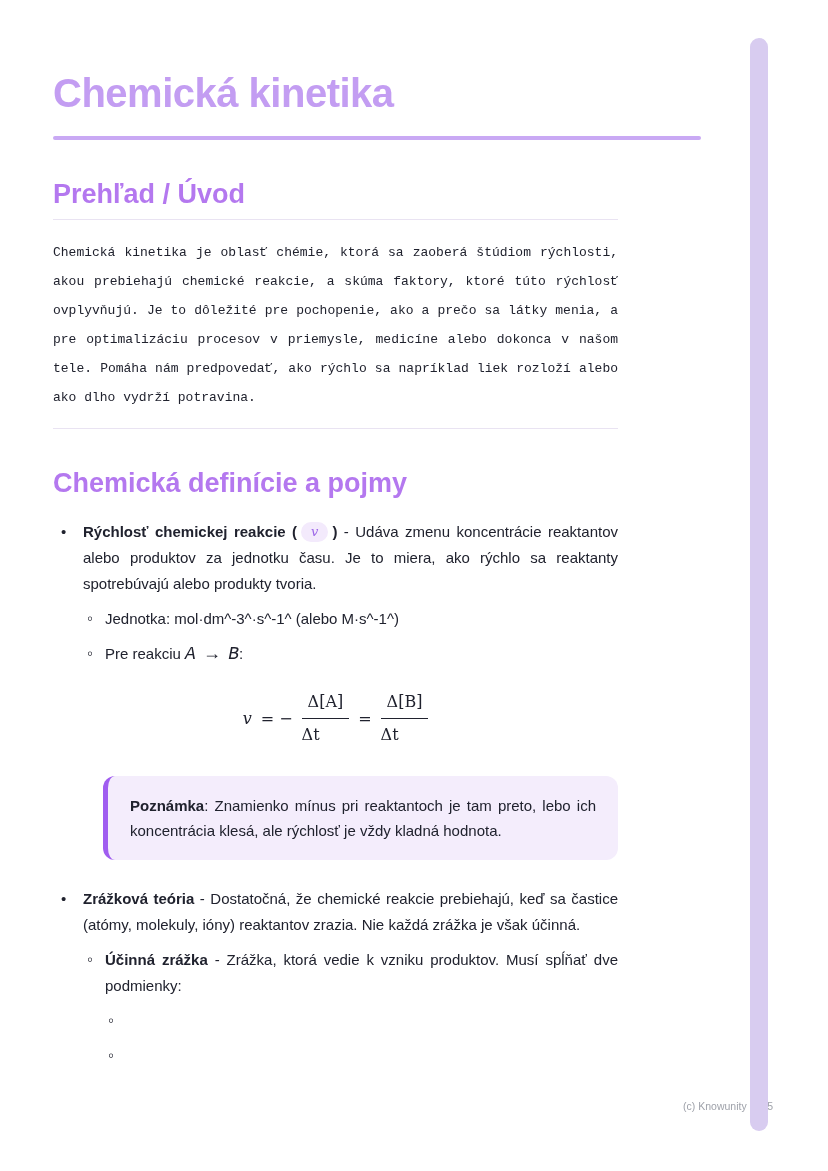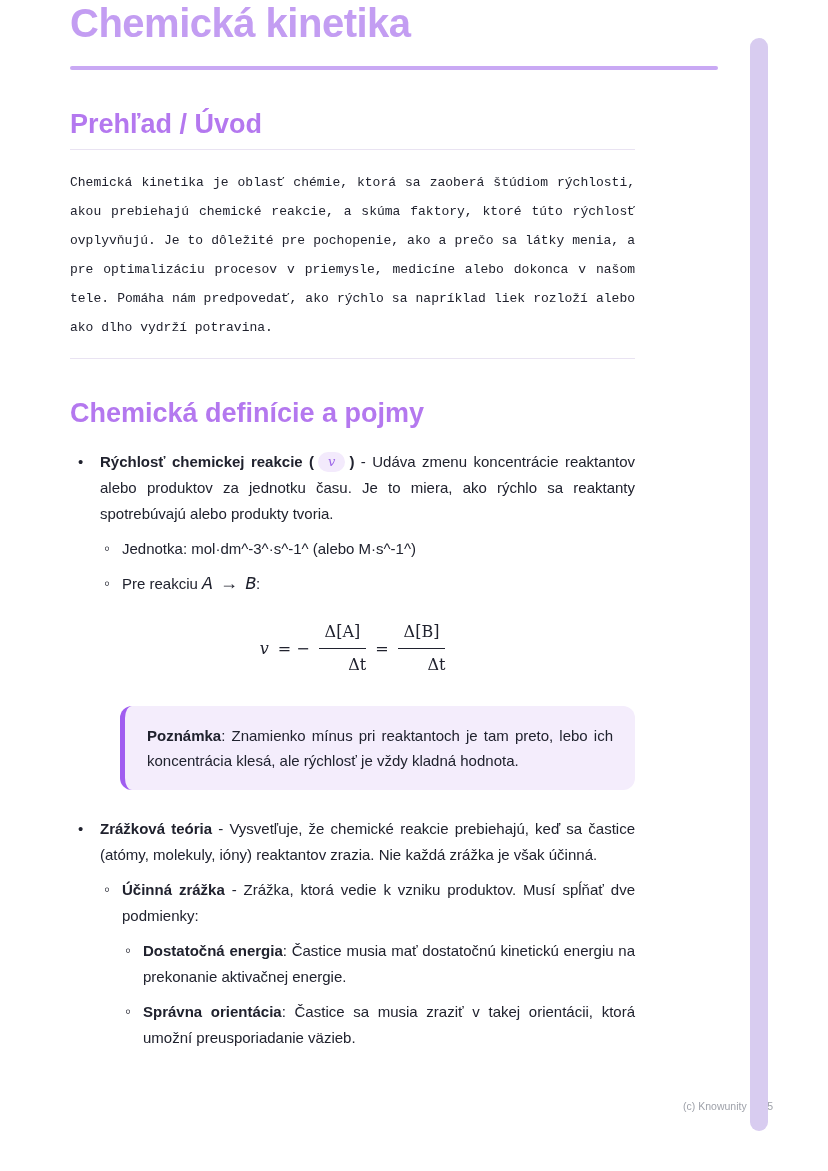--- a/index.html
+++ b/index.html
@@ -18,21 +18,22 @@
   html,body{margin:0;padding:0;background:#ffffff;}
   .page{
     position:relative;
     width:828px;height:1171px;
     background:#ffffff;
     overflow:hidden;
     color:var(--text);
     font-family:"Liberation Sans", sans-serif;
   }
   .content{
-    position:absolute;left:70px;top:0;width:648px;
+    position:absolute;left:53px;top:0;width:648px;
+    padding-top:70px;
   }
   .inner{width:565px;}
   h1{
     margin:0;
     font-size:40px;line-height:46px;
     font-weight:bold;letter-spacing:-0.5px;
     color:var(--title-accent);
   }
   .title-rule{
     width:648px;height:4px;border:none;
@@ -85,21 +86,21 @@
   }
   .mathtext{font-family:Liberation Mono, monospace;font-style:italic;font-size:18px;}
   .formula{
     width:565px;
     margin:22px 0 28px 0;
     display:flex;justify-content:center;align-items:center;gap:9px;
     font-family:"DejaVu Serif", serif;
     font-size:16px;color:var(--text);
   }
   .formula .mvar{font-style:italic;}
-  .frac{display:inline-flex;flex-direction:column;align-items:flex-end;}
+  .frac{display:inline-flex;flex-direction:column;align-items:flex-start;}
   .frac .num{padding:0 6px 3px 6px;border-bottom:1.3px solid var(--text);}
   .frac .den{padding-top:3px;}
   .note{
     box-sizing:border-box;
     width:515px;
     margin:28px 0 26px 50px;
     background:var(--note-bg);
     border-left:5px solid var(--note-border);
     border-radius:12px;
     padding:17px 22px;
@@ -172,43 +173,37 @@
           </span>
         </div>
 
         <div class="note">
           <strong>Poznámka</strong><span>: Znamienko mínus pri reaktantoch je tam preto, lebo ich koncentrácia klesá, ale rýchlosť je vždy kladná hodnota.</span>
         </div>
 
         <div class="li l1">
           <span class="marker">•</span>
           <div class="txt">
-            <strong>Zrážková teória</strong><span> - Vysvetľuje, že chemické reakcie prebiehajú, keď sa častice (atómy, molekuly, ióny) reaktantov zrazia. Nie každá zrážka je však účinná.</span>
+            <strong>Zrážková teória</strong><span> - Dostatočná, že chemické reakcie prebiehajú, keď sa častice (atómy, molekuly, ióny) reaktantov zrazia. Nie každá zrážka je však účinná.</span>
           </div>
         </div>
 
         <div class="li l2">
           <span class="marker">◦</span>
           <div class="txt">
             <strong>Účinná zrážka</strong><span> - Zrážka, ktorá vedie k vzniku produktov. Musí spĺňať dve podmienky:</span>
           </div>
         </div>
 
         <div class="li l3">
           <span class="marker">◦</span>
-          <div class="txt">
-            <strong>Dostatočná energia</strong><span>: Častice musia mať dostatočnú kinetickú energiu na prekonanie aktivačnej energie.</span>
-          </div>
         </div>
 
         <div class="li l3">
           <span class="marker">◦</span>
-          <div class="txt">
-            <strong>Správna orientácia</strong><span>: Častice sa musia zraziť v takej orientácii, ktorá umožní preusporiadanie väzieb.</span>
-          </div>
         </div>
 
       </div>
     </div>
   </div>
 
   <div class="footer-credit">(c) Knowunity 2025</div>
 
   <div class="scroll-strip"></div>
 

